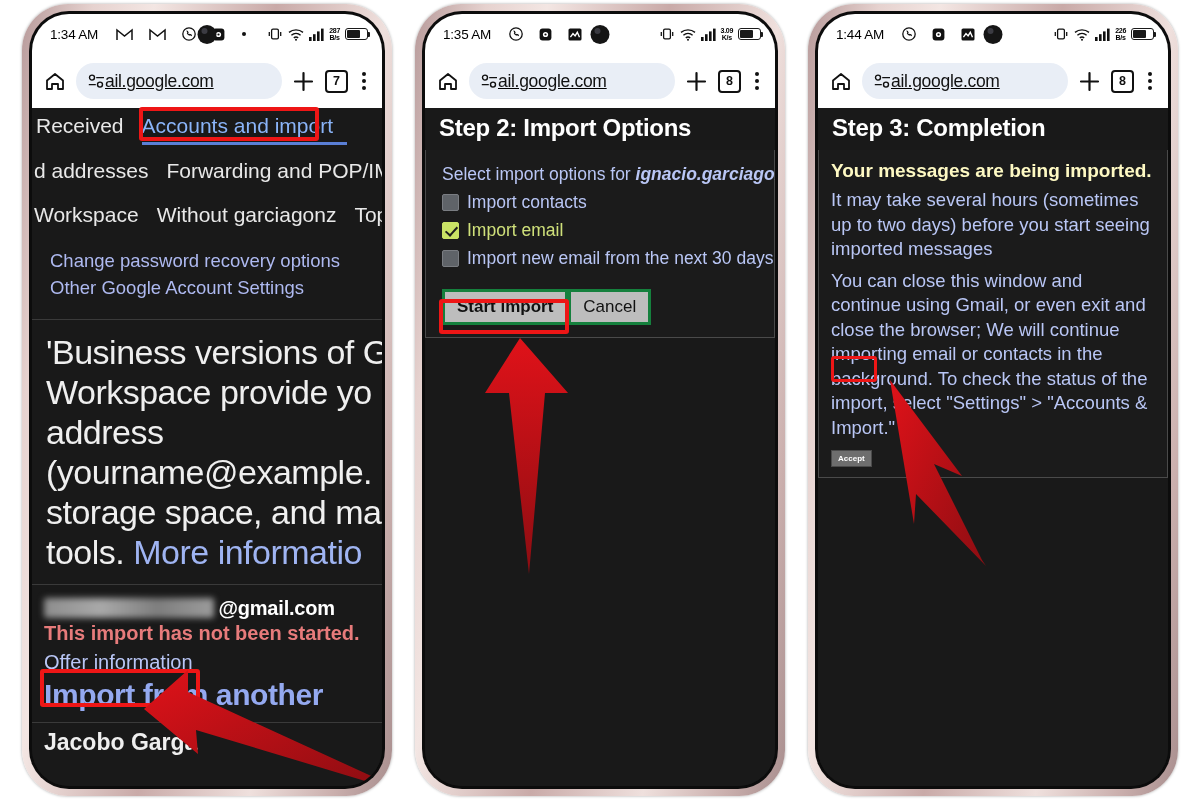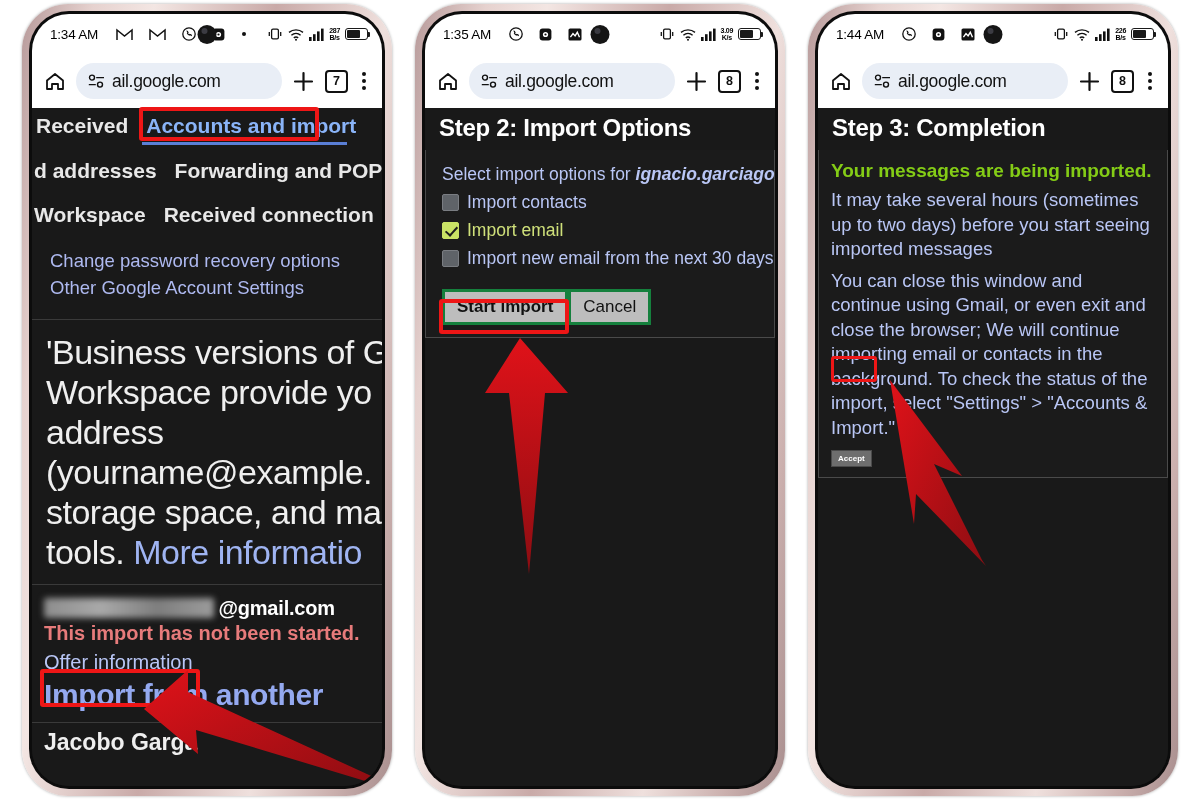--- a/index.html
+++ b/index.html
@@ -101,24 +101,24 @@
     height: 54px; background: #fff;
     display: flex; align-items: center;
     padding: 0 12px 0 12px; gap: 10px;
   }
   .omnibox {
     flex: 1 1 auto;
     height: 36px;
     background: #e9eef6;
     border-radius: 18px;
     display: flex; align-items: center;
-    gap: 7px;
     padding: 0 14px 0 12px;
     overflow: hidden;
     max-width: 208px;
+    text-decoration: underline;
   }
   .omnibox .url {
     font-size: 17.5px; color: #111; letter-spacing: -.3px;
     white-space: nowrap;
   }
   .tabcount {
     width: 23px; height: 23px;
     border: 2.2px solid #111; border-radius: 4px;
     display:flex; align-items:center; justify-content:center;
     font-size: 12.5px; font-weight: 600; color:#111;
@@ -133,21 +133,20 @@
     background: #191919;
     overflow: hidden;
   }
 
   
   .tabs-row {
     display:flex; align-items:center; gap: 18px;
     color:#e8e8e8; font-size: 21px;
     white-space: nowrap;
     padding: 6px 0 4px 0;
-    font-weight: bold;
   }
   .tabs-row .active { color:#8ab4f8; }
   .tab-underline {
     height: 3px; background:#5a7fd6; width: 205px; margin-left:110px;
   }
   .links-block { padding: 16px 0 10px 18px; }
   .links-block a {
     display:block; color:#aeb9f0; font-size:18.5px; line-height:27px;
     text-decoration:none; white-space:nowrap;
   }
@@ -195,21 +194,21 @@
   }
   .opt-label { color:#b9c6f5; font-size:17.5px; white-space:nowrap; }
   .opt-label.on { color:#cfe07a; }
   .btnrow { display:flex; align-items:center; margin-top: 20px; }
   .btn {
     background:#bdbdbd; color:#111; font-size:17px;
     padding: 5px 12px; border:3px solid #15803d;
     white-space:nowrap;
   }
   .btn.primary { font-weight:700; }
-  .done-head { color:#84cc16; font-size:19px; font-weight:700; margin-bottom:6px;}
+  .done-head { color:#fef9c3; font-size:19px; font-weight:700; margin-bottom:6px;}
   .done-p { color:#b9c6f5; font-size:18.5px; line-height:24.5px; margin-bottom:7px; }
   .accept-btn {
     display:inline-block; background:#6e6e6e; color:#fff;
     font-size:8px; font-weight:700; padding:3px 6px; border:1px solid #4a4a4a;
   }
 
   
   .redbox {
     position:absolute; border:4px solid #ee1616; border-radius:3px;
     pointer-events:none;
@@ -330,21 +329,21 @@
             <span class="active">Accounts and import</span>
           </div>
           <div class="tab-underline"></div>
 
           <div class="tabs-row" style="padding-left:2px;padding-top:14px;">
             <span>d addresses</span>
             <span>Forwarding and POP/IMA</span>
           </div>
           <div class="tabs-row" style="padding-left:2px;padding-top:16px;">
             <span>Workspace</span>
-            <span>Received connection</span>
+            <span>Without garciagonz</span>
             <span>Topic</span>
           </div>
 
           <div class="links-block">
             <a href="#">Change password recovery options</a>
             <a href="#">Other Google Account Settings</a>
           </div>
           <div class="hr"></div>
 
           <div class="bigtext">

